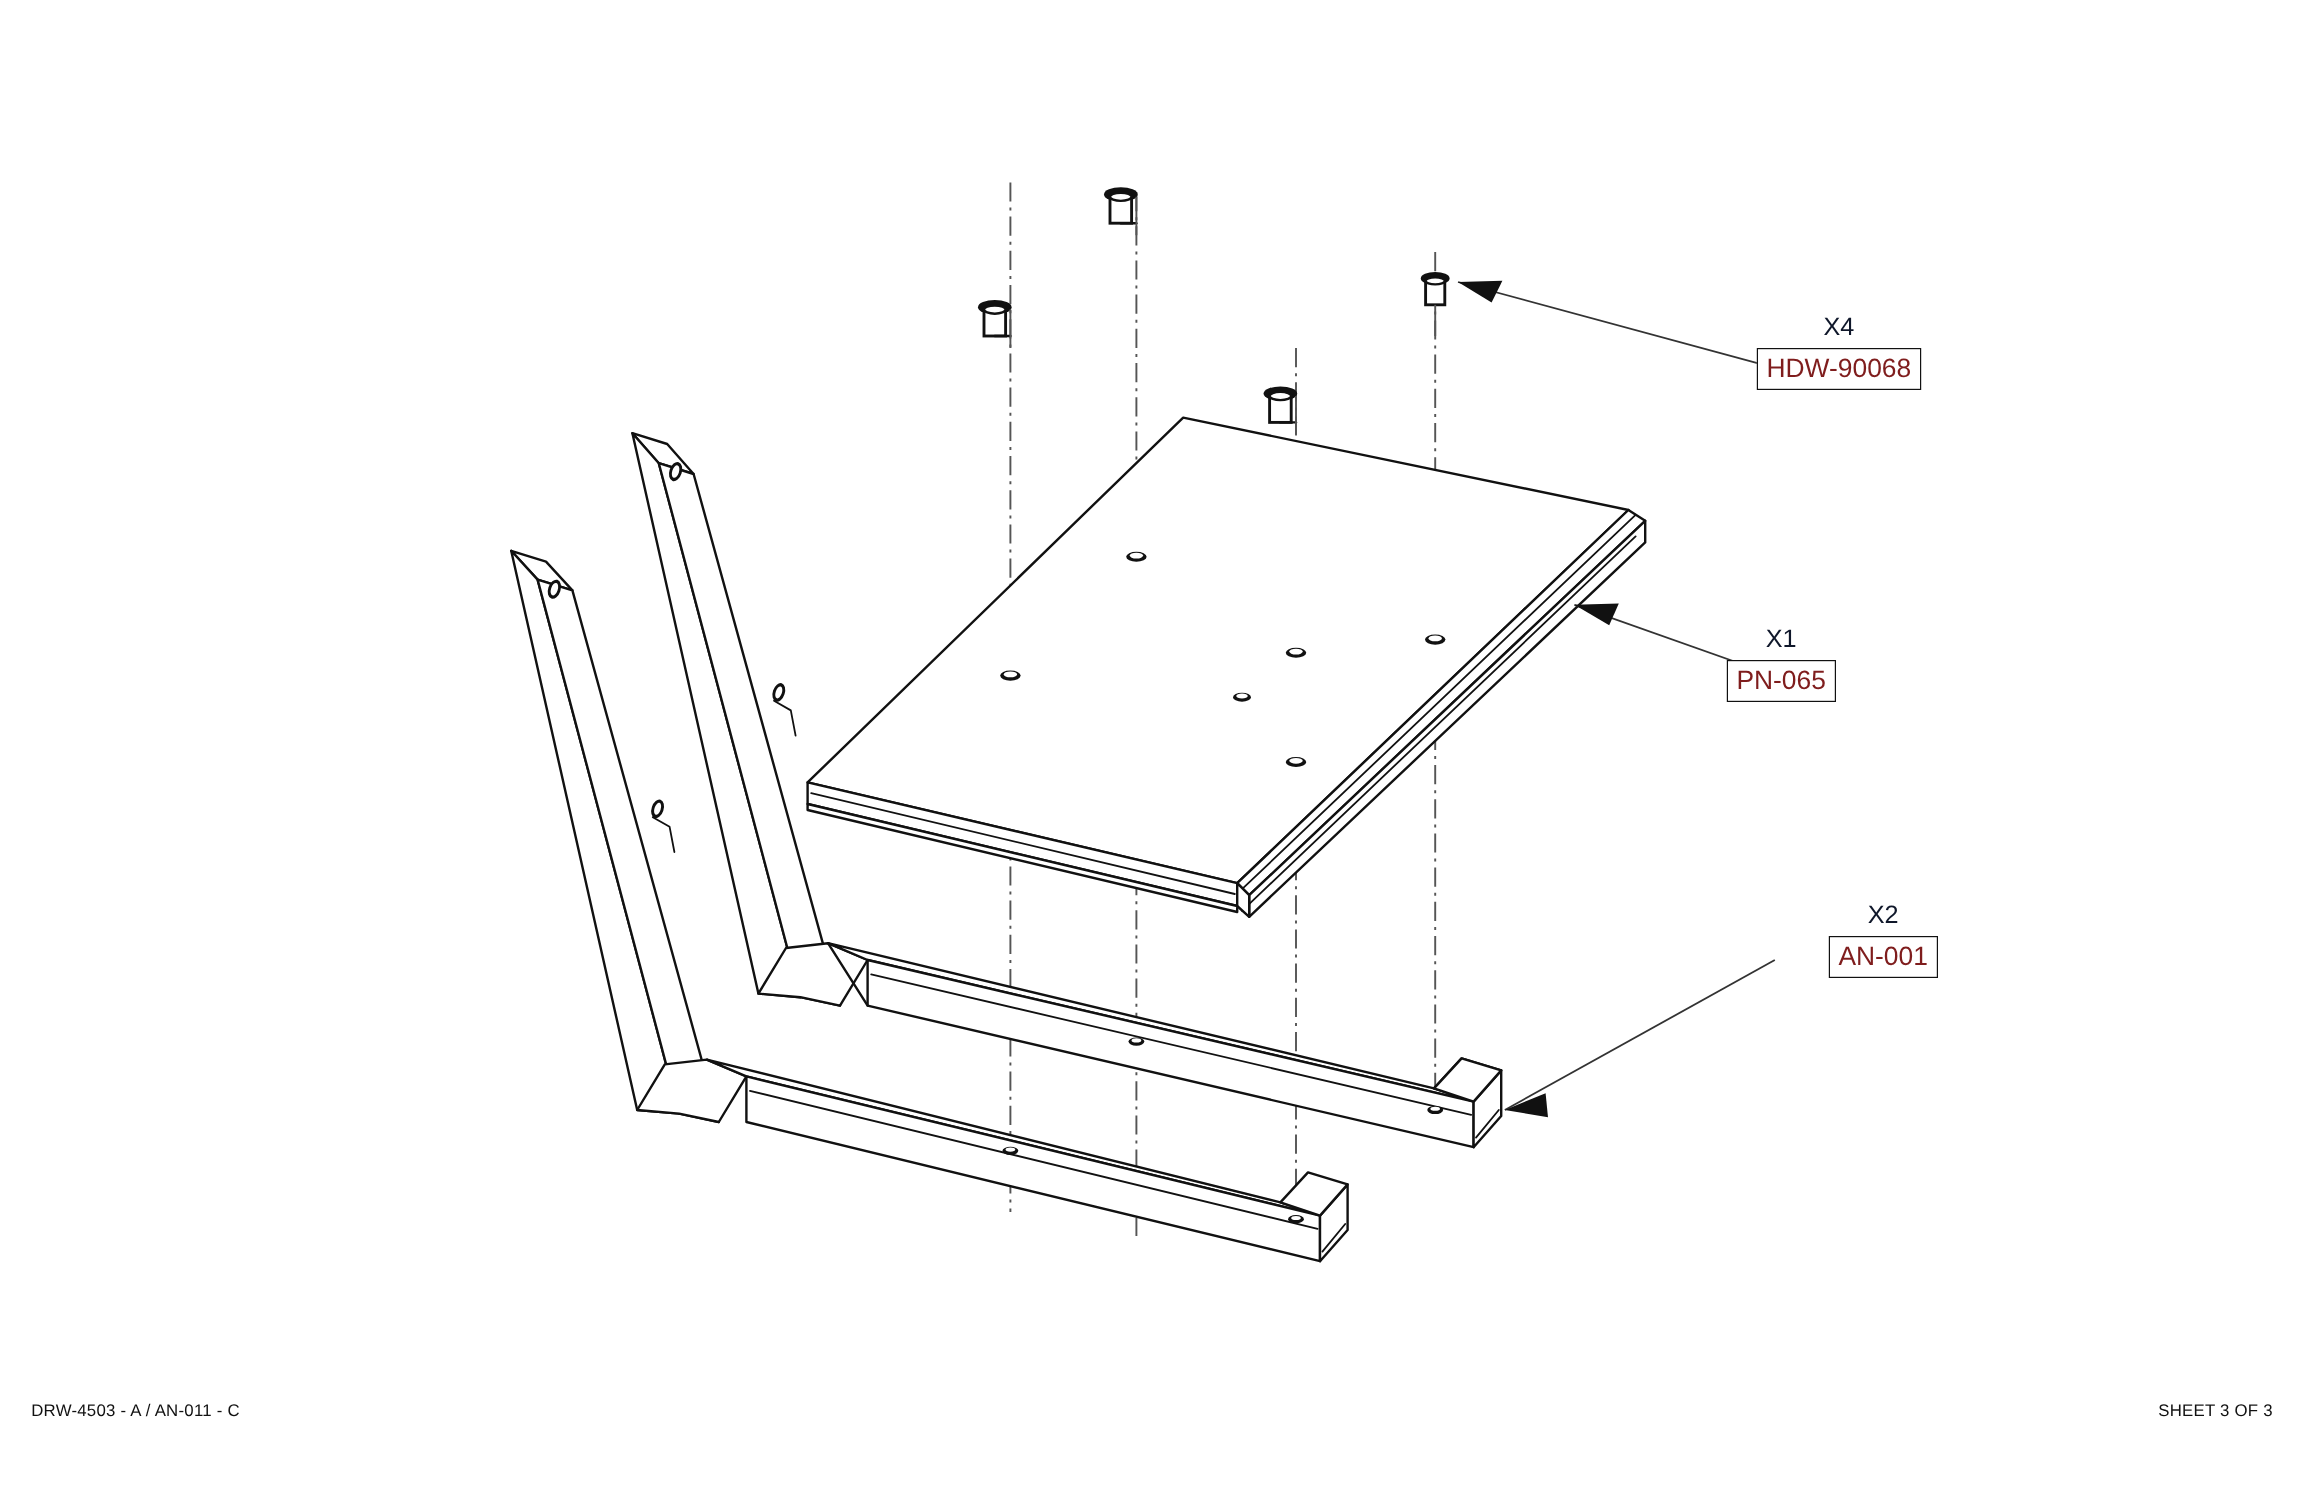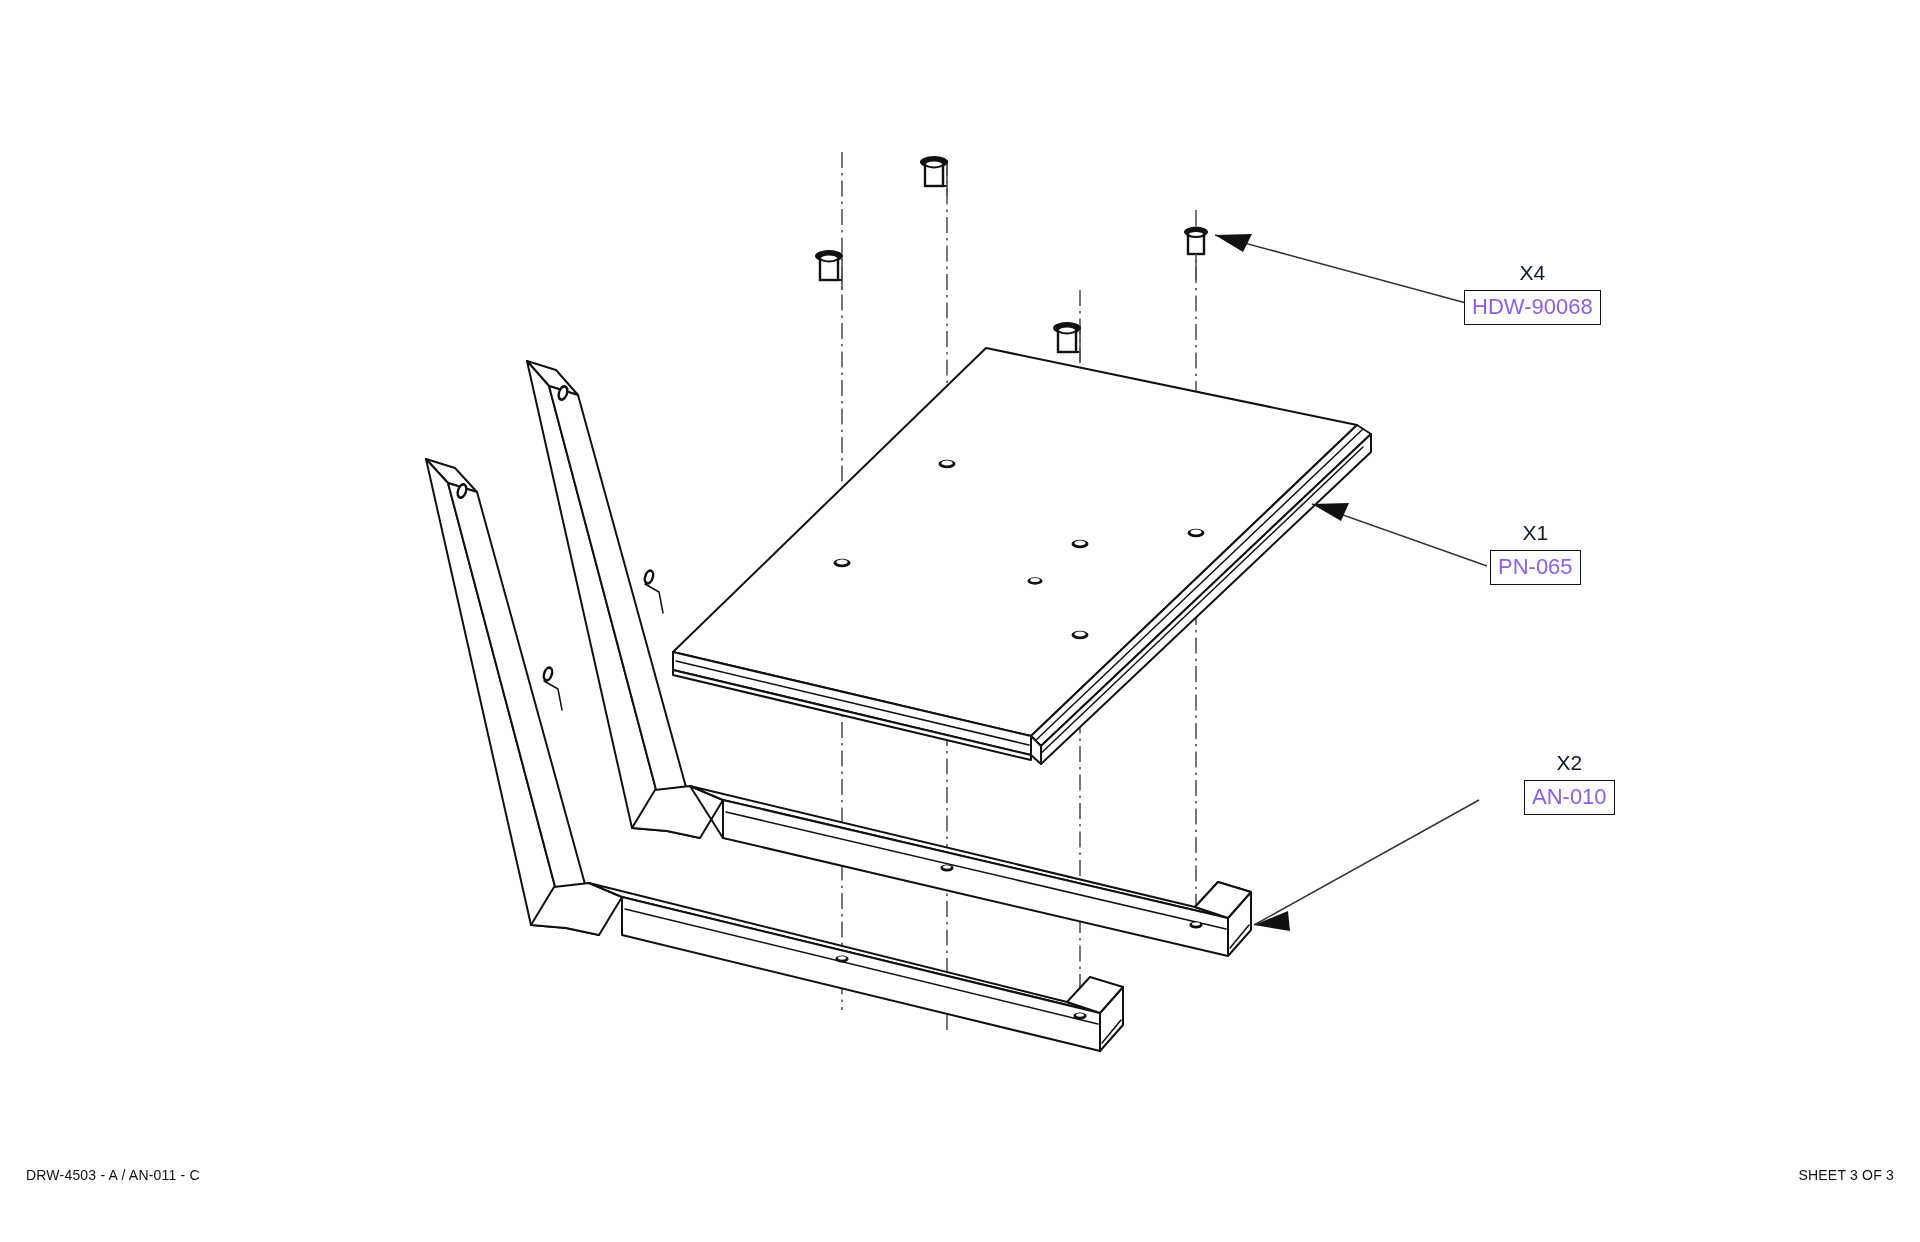--- a/index.html
+++ b/index.html
@@ -15,28 +15,28 @@
   #footer-left{left:26px;top:1168px;}
   #footer-right{right:26px;top:1168px;text-align:center;}
 
   .callout{position:absolute;}
   .callout .qty{
     font-size:21px;color:#0f172a;text-align:center;line-height:1;
     white-space:nowrap;margin-bottom:7px;
   }
   .callout .pnbox{
     border:1.6px solid #111;background:#fff;
-    font-size:22px;color:#8b5cf6;line-height:1;
+    font-size:22px;color:#7f1d1d;line-height:1;
     padding:5px 7px 6px 7px;text-align:center;white-space:nowrap;
     display:inline-block;
   }
   .callout .boxwrap{display:flex;justify-content:center;}
 
   #callout-hdw{left:1464px;top:262px;}
-  #callout-pn{left:1490px;top:522px;}
+  #callout-pn{left:1439px;top:522px;}
   #callout-an{left:1524px;top:752px;}
 
   svg{display:block;}
   .ln{fill:none;stroke:#111;stroke-width:2;stroke-linejoin:round;stroke-linecap:round;}
   .ln-thin{fill:none;stroke:#111;stroke-width:1.5;stroke-linejoin:round;stroke-linecap:round;}
   .ln-lead{fill:none;stroke:#333;stroke-width:1.5;}
   .center{fill:none;stroke:#555;stroke-width:1.6;
           stroke-dasharray:16 5 2.5 5;stroke-linecap:butt;}
   .face{fill:#ffffff;}
   .hole-dark{fill:#111;}
@@ -253,21 +253,21 @@
   <div class="callout" id="callout-pn">
     <div class="qty">X1</div>
     <div class="boxwrap">
       <div class="pnbox">PN-065</div>
     </div>
   </div>
 
   <div class="callout" id="callout-an">
     <div class="qty">X2</div>
     <div class="boxwrap">
-      <div class="pnbox">AN-010</div>
+      <div class="pnbox">AN-001</div>
     </div>
   </div>
 
   <div class="footer-text" id="footer-left">DRW-4503 - A / AN-011 - C</div>
 
   <div class="footer-text" id="footer-right">SHEET 3 OF 3</div>
 
 </div>
 
 </body></html>

